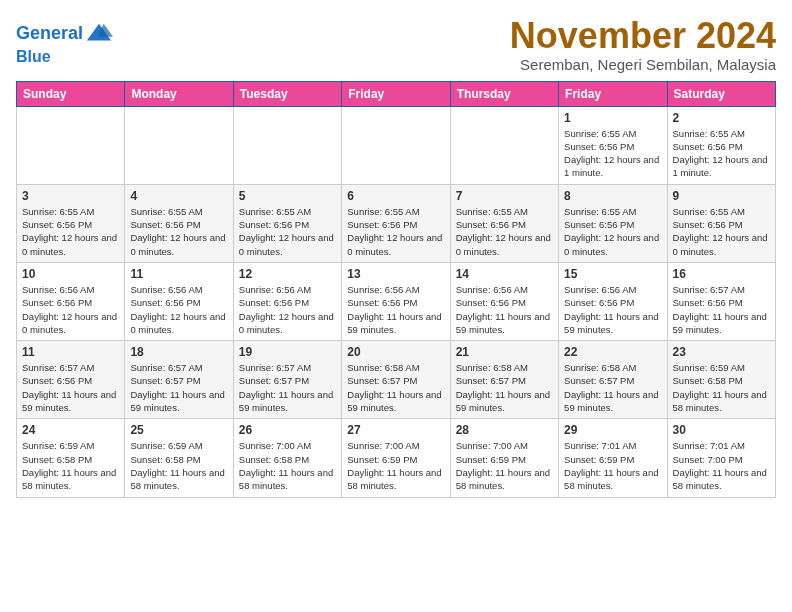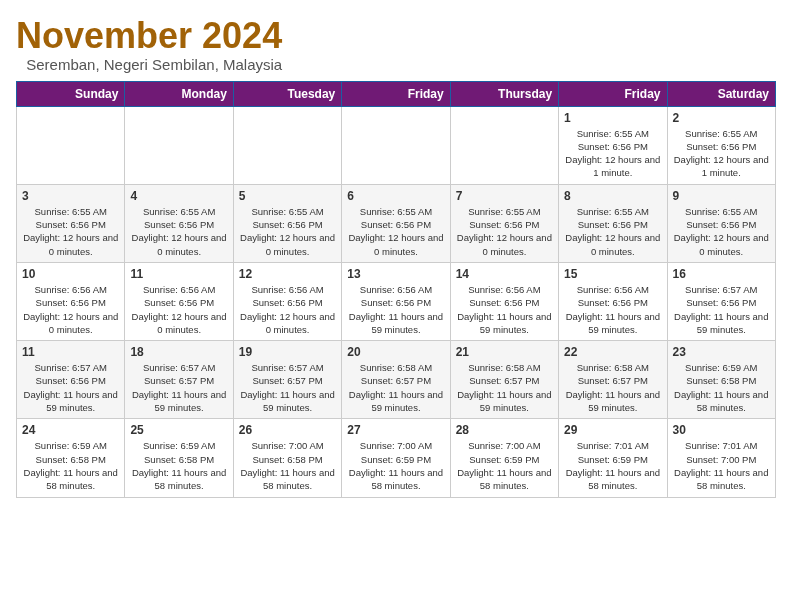--- a/index.html
+++ b/index.html
@@ -45,23 +45,23 @@
     .subtitle {
       font-size: 15px;
       color: #555;
     }
     .calendar {
       width: 100%;
       border-collapse: collapse;
       font-size: 10px;
     }
     .calendar th {
-      background-color: #701a75;
+      background-color: #ec4899;
       color: #fff;
-      text-align: right;
+      text-align: left;
       padding: 5px 6px;
       font-size: 12px;
       font-weight: bold;
       border: 1px solid #1a5fa3;
     }
     .calendar td {
       vertical-align: top;
       border: 1px solid #ccc;
       padding: 4px 5px;
       width: 108px;
@@ -75,33 +75,46 @@
       font-size: 12px;
       font-weight: bold;
       color: #333;
       display: block;
       margin-bottom: 2px;
     }
     .day-info {
       font-size: 9.5px;
       color: #333;
       line-height: 1.4;
-      text-align: center;
     }
     .empty-cell {
       background: #fff !important;
     }
     
     .row-odd td { background: #fff; }
     .row-even td { background: #f0f0f0; }
   </style>
 </head>
 <body>
 
 <div class="header">
+  <div class="logo">
+    <div>
+      <div style="display:flex;align-items:center;">
+        <span class="logo-text">
+          <span class="logo-blue">General</span>
+        </span>
+        <svg class="logo-icon" viewBox="0 0 30 30">
+          <polygon points="15,4 28,22 2,22" fill="#2176c7"></polygon>
+          <polygon points="20,4 30,18 14,18" fill="#1a5fa3" opacity="0.7"></polygon>
+        </svg>
+      </div>
+      <div class="logo-text" style="color:#2176c7;font-size:16px;">Blue</div>
+    </div>
+  </div>
   <div class="title-block">
     <div class="month-title">November 2024</div>
     <div class="subtitle">Seremban, Negeri Sembilan, Malaysia</div>
   </div>
 </div>
 
 <table class="calendar">
   <thead>
     <tr>
     <th>Sunday</th>

